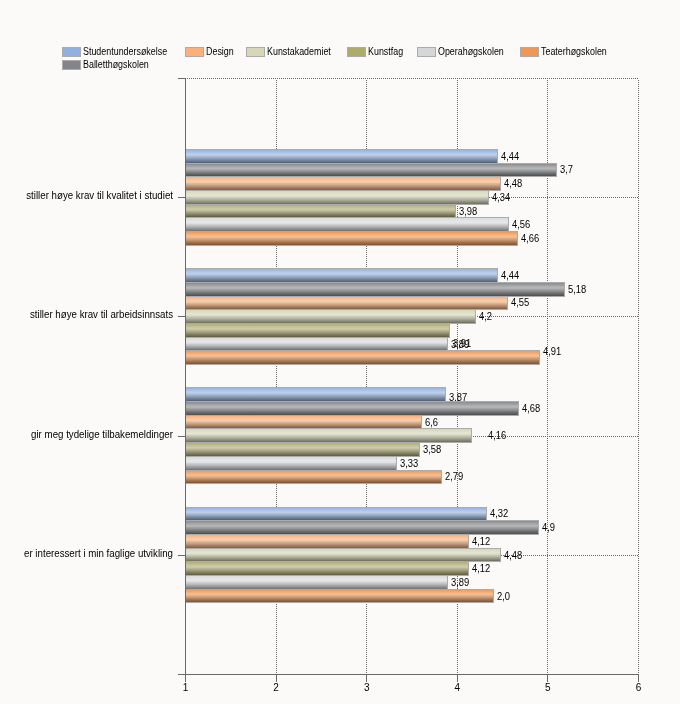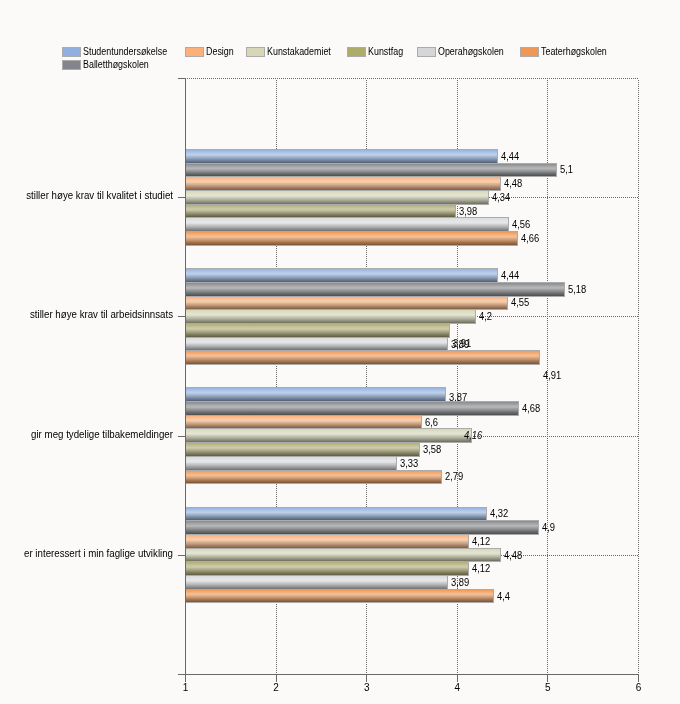--- a/index.html
+++ b/index.html
@@ -91,21 +91,21 @@
       <div class="vgrid" style="left: 547px; top: 80px; height: 594px;"></div>
       <div class="tickmark" style="left: 547px; top: 675px; width: 1px; height: 7px;"></div>
       <div class="xticklabel" style="left: 527.4px; top: 682.5px; width: 41px;">5</div>
       <div class="vgrid" style="left: 638px; top: 80px; height: 594px;"></div>
       <div class="tickmark" style="left: 638px; top: 675px; width: 1px; height: 7px;"></div>
       <div class="xticklabel" style="left: 618px; top: 682.5px; width: 41px;">6</div>
       <div class="catlabel" style="left: 0px; width: 173px; top: 191.2px;">stiller høye krav til kvalitet i studiet</div>
       <div class="bar" style="left: 185px; top: 148.901px; width: 312.664px; height: 14.714px; background: linear-gradient(rgb(154, 184, 226) 0%, rgb(154, 184, 226) 3.9%, rgb(163, 190, 229) 11.7%, rgb(172, 196, 231) 19.4%, rgb(181, 203, 234) 27.2%, rgb(188, 206, 233) 35%, rgb(184, 201, 226) 42.8%, rgb(166, 184, 208) 50.6%, rgb(156, 173, 198) 58.3%, rgb(141, 159, 184) 66.1%, rgb(126, 143, 168) 73.9%, rgb(111, 128, 152) 81.7%, rgb(100, 115, 136) 89.5%, rgb(86, 100, 120) 97.2%, rgb(81, 95, 114) 100%); border-top: 1px solid rgb(171, 171, 171); border-right: 1px solid rgb(171, 171, 171); border-bottom: 1px solid rgb(171, 171, 171);"></div>
       <div class="dlabel" style="left: 500.664px; top: 151.758px;">4,44</div>
       <div class="bar" style="left: 185px; top: 162.615px; width: 372.46px; height: 14.714px; background: linear-gradient(rgb(142, 144, 147) 0%, rgb(142, 144, 147) 3.9%, rgb(152, 154, 157) 11.7%, rgb(162, 163, 166) 19.4%, rgb(172, 174, 176) 27.2%, rgb(180, 181, 183) 35%, rgb(177, 178, 180) 42.8%, rgb(159, 160, 162) 50.6%, rgb(149, 150, 152) 58.3%, rgb(133, 135, 136) 66.1%, rgb(119, 120, 122) 73.9%, rgb(104, 105, 107) 81.7%, rgb(94, 95, 97) 89.5%, rgb(80, 81, 83) 97.2%, rgb(76, 76, 78) 100%); border-top: 1px solid rgb(171, 171, 171); border-right: 1px solid rgb(171, 171, 171); border-bottom: 1px solid rgb(171, 171, 171);"></div>
-      <div class="dlabel" style="left: 560.46px; top: 165.472px;">5,1</div>
+      <div class="dlabel" style="left: 560.46px; top: 165.472px;">3,7</div>
       <div class="bar" style="left: 185px; top: 176.329px; width: 316.288px; height: 14.714px; background: linear-gradient(rgb(250, 181, 130) 0%, rgb(250, 181, 130) 3.9%, rgb(250, 188, 141) 11.7%, rgb(251, 194, 152) 19.4%, rgb(251, 201, 164) 27.2%, rgb(248, 205, 173) 35%, rgb(240, 200, 170) 42.8%, rgb(222, 182, 152) 50.6%, rgb(212, 172, 142) 58.3%, rgb(198, 157, 126) 66.1%, rgb(182, 142, 112) 73.9%, rgb(165, 126, 97) 81.7%, rgb(148, 114, 88) 89.5%, rgb(131, 99, 75) 97.2%, rgb(125, 93, 70) 100%); border-top: 1px solid rgb(171, 171, 171); border-right: 1px solid rgb(171, 171, 171); border-bottom: 1px solid rgb(171, 171, 171);"></div>
       <div class="dlabel" style="left: 504.288px; top: 179.186px;">4,48</div>
       <div class="bar" style="left: 185px; top: 190.043px; width: 303.604px; height: 14.714px; background: linear-gradient(rgb(217, 217, 188) 0%, rgb(217, 217, 188) 3.9%, rgb(220, 220, 194) 11.7%, rgb(224, 224, 200) 19.4%, rgb(227, 227, 206) 27.2%, rgb(227, 227, 209) 35%, rgb(221, 221, 204) 42.8%, rgb(203, 203, 186) 50.6%, rgb(193, 193, 176) 58.3%, rgb(178, 178, 161) 66.1%, rgb(163, 163, 146) 73.9%, rgb(147, 147, 130) 81.7%, rgb(132, 132, 117) 89.5%, rgb(116, 116, 102) 97.2%, rgb(110, 110, 97) 100%); border-top: 1px solid rgb(171, 171, 171); border-right: 1px solid rgb(171, 171, 171); border-bottom: 1px solid rgb(171, 171, 171);"></div>
       <div class="dlabel" style="left: 491.604px; top: 192.9px;">4,34</div>
       <div class="bar" style="left: 185px; top: 203.757px; width: 270.988px; height: 14.714px; background: linear-gradient(rgb(180, 177, 122) 0%, rgb(180, 177, 122) 3.9%, rgb(187, 184, 134) 11.7%, rgb(193, 191, 145) 19.4%, rgb(200, 198, 158) 27.2%, rgb(204, 202, 168) 35%, rgb(199, 197, 165) 42.8%, rgb(181, 180, 148) 50.6%, rgb(171, 169, 137) 58.3%, rgb(156, 154, 121) 66.1%, rgb(141, 139, 107) 73.9%, rgb(126, 124, 93) 81.7%, rgb(113, 112, 84) 89.5%, rgb(98, 97, 71) 97.2%, rgb(93, 92, 66) 100%); border-top: 1px solid rgb(171, 171, 171); border-right: 1px solid rgb(171, 171, 171); border-bottom: 1px solid rgb(171, 171, 171);"></div>
       <div class="dlabel" style="left: 458.988px; top: 206.614px;">3,98</div>
       <div class="bar" style="left: 185px; top: 217.471px; width: 323.536px; height: 14.714px; background: linear-gradient(rgb(220, 221, 223) 0%, rgb(220, 221, 223) 3.9%, rgb(223, 224, 226) 11.7%, rgb(226, 227, 229) 19.4%, rgb(229, 230, 232) 27.2%, rgb(229, 230, 231) 35%, rgb(222, 223, 224) 42.8%, rgb(205, 205, 206) 50.6%, rgb(194, 195, 196) 58.3%, rgb(180, 181, 182) 66.1%, rgb(164, 165, 166) 73.9%, rgb(148, 149, 150) 81.7%, rgb(133, 134, 135) 89.5%, rgb(117, 118, 119) 97.2%, rgb(111, 112, 113) 100%); border-top: 1px solid rgb(171, 171, 171); border-right: 1px solid rgb(171, 171, 171); border-bottom: 1px solid rgb(171, 171, 171);"></div>
       <div class="dlabel" style="left: 511.536px; top: 220.328px;">4,56</div>
       <div class="bar" style="left: 185px; top: 231.185px; width: 332.596px; height: 14.714px; background: linear-gradient(rgb(241, 158, 93) 0%, rgb(241, 158, 93) 3.9%, rgb(242, 167, 108) 11.7%, rgb(243, 175, 121) 19.4%, rgb(245, 184, 136) 27.2%, rgb(242, 190, 150) 35%, rgb(235, 186, 148) 42.8%, rgb(217, 169, 131) 50.6%, rgb(207, 158, 120) 58.3%, rgb(193, 143, 104) 66.1%, rgb(176, 128, 90) 73.9%, rgb(160, 113, 76) 81.7%, rgb(144, 102, 70) 89.5%, rgb(127, 88, 57) 97.2%, rgb(121, 83, 53) 100%); border-top: 1px solid rgb(171, 171, 171); border-right: 1px solid rgb(171, 171, 171); border-bottom: 1px solid rgb(171, 171, 171);"></div>
       <div class="dlabel" style="left: 520.596px; top: 234.042px;">4,66</div>
@@ -116,47 +116,47 @@
       <div class="dlabel" style="left: 567.708px; top: 284.672px;">5,18</div>
       <div class="bar" style="left: 185px; top: 295.529px; width: 322.63px; height: 14.714px; background: linear-gradient(rgb(250, 181, 130) 0%, rgb(250, 181, 130) 3.9%, rgb(250, 188, 141) 11.7%, rgb(251, 194, 152) 19.4%, rgb(251, 201, 164) 27.2%, rgb(248, 205, 173) 35%, rgb(240, 200, 170) 42.8%, rgb(222, 182, 152) 50.6%, rgb(212, 172, 142) 58.3%, rgb(198, 157, 126) 66.1%, rgb(182, 142, 112) 73.9%, rgb(165, 126, 97) 81.7%, rgb(148, 114, 88) 89.5%, rgb(131, 99, 75) 97.2%, rgb(125, 93, 70) 100%); border-top: 1px solid rgb(171, 171, 171); border-right: 1px solid rgb(171, 171, 171); border-bottom: 1px solid rgb(171, 171, 171);"></div>
       <div class="dlabel" style="left: 510.63px; top: 298.386px;">4,55</div>
       <div class="bar" style="left: 185px; top: 309.243px; width: 290.92px; height: 14.714px; background: linear-gradient(rgb(217, 217, 188) 0%, rgb(217, 217, 188) 3.9%, rgb(220, 220, 194) 11.7%, rgb(224, 224, 200) 19.4%, rgb(227, 227, 206) 27.2%, rgb(227, 227, 209) 35%, rgb(221, 221, 204) 42.8%, rgb(203, 203, 186) 50.6%, rgb(193, 193, 176) 58.3%, rgb(178, 178, 161) 66.1%, rgb(163, 163, 146) 73.9%, rgb(147, 147, 130) 81.7%, rgb(132, 132, 117) 89.5%, rgb(116, 116, 102) 97.2%, rgb(110, 110, 97) 100%); border-top: 1px solid rgb(171, 171, 171); border-right: 1px solid rgb(171, 171, 171); border-bottom: 1px solid rgb(171, 171, 171);"></div>
       <div class="dlabel" style="left: 478.92px; top: 312.1px;">4,2</div>
       <div class="bar" style="left: 185px; top: 322.957px; width: 264.646px; height: 14.714px; background: linear-gradient(rgb(180, 177, 122) 0%, rgb(180, 177, 122) 3.9%, rgb(187, 184, 134) 11.7%, rgb(193, 191, 145) 19.4%, rgb(200, 198, 158) 27.2%, rgb(204, 202, 168) 35%, rgb(199, 197, 165) 42.8%, rgb(181, 180, 148) 50.6%, rgb(171, 169, 137) 58.3%, rgb(156, 154, 121) 66.1%, rgb(141, 139, 107) 73.9%, rgb(126, 124, 93) 81.7%, rgb(113, 112, 84) 89.5%, rgb(98, 97, 71) 97.2%, rgb(93, 92, 66) 100%); border-top: 1px solid rgb(171, 171, 171); border-right: 1px solid rgb(171, 171, 171); border-bottom: 1px solid rgb(171, 171, 171);"></div>
       <div class="dlabel" style="left: 452.646px; top: 325.814px; margin-top: 13px;">3,91</div>
       <div class="bar" style="left: 185px; top: 336.671px; width: 262.834px; height: 14.714px; background: linear-gradient(rgb(220, 221, 223) 0%, rgb(220, 221, 223) 3.9%, rgb(223, 224, 226) 11.7%, rgb(226, 227, 229) 19.4%, rgb(229, 230, 232) 27.2%, rgb(229, 230, 231) 35%, rgb(222, 223, 224) 42.8%, rgb(205, 205, 206) 50.6%, rgb(194, 195, 196) 58.3%, rgb(180, 181, 182) 66.1%, rgb(164, 165, 166) 73.9%, rgb(148, 149, 150) 81.7%, rgb(133, 134, 135) 89.5%, rgb(117, 118, 119) 97.2%, rgb(111, 112, 113) 100%); border-top: 1px solid rgb(171, 171, 171); border-right: 1px solid rgb(171, 171, 171); border-bottom: 1px solid rgb(171, 171, 171);"></div>
       <div class="dlabel" style="left: 450.834px; top: 339.528px;">3,89</div>
       <div class="bar" style="left: 185px; top: 350.385px; width: 355.246px; height: 14.714px; background: linear-gradient(rgb(241, 158, 93) 0%, rgb(241, 158, 93) 3.9%, rgb(242, 167, 108) 11.7%, rgb(243, 175, 121) 19.4%, rgb(245, 184, 136) 27.2%, rgb(242, 190, 150) 35%, rgb(235, 186, 148) 42.8%, rgb(217, 169, 131) 50.6%, rgb(207, 158, 120) 58.3%, rgb(193, 143, 104) 66.1%, rgb(176, 128, 90) 73.9%, rgb(160, 113, 76) 81.7%, rgb(144, 102, 70) 89.5%, rgb(127, 88, 57) 97.2%, rgb(121, 83, 53) 100%); border-top: 1px solid rgb(171, 171, 171); border-right: 1px solid rgb(171, 171, 171); border-bottom: 1px solid rgb(171, 171, 171);"></div>
-      <div class="dlabel" style="left: 543.246px; top: 371px;">4,91</div>
+      <div class="dlabel" style="left: 543.246px; top: 347px;">4,91</div>
       <div class="catlabel" style="left: 0px; width: 173px; top: 429.6px;">gir meg tydelige tilbakemeldinger</div>
       <div class="bar" style="left: 185px; top: 387.301px; width: 261.022px; height: 14.714px; background: linear-gradient(rgb(154, 184, 226) 0%, rgb(154, 184, 226) 3.9%, rgb(163, 190, 229) 11.7%, rgb(172, 196, 231) 19.4%, rgb(181, 203, 234) 27.2%, rgb(188, 206, 233) 35%, rgb(184, 201, 226) 42.8%, rgb(166, 184, 208) 50.6%, rgb(156, 173, 198) 58.3%, rgb(141, 159, 184) 66.1%, rgb(126, 143, 168) 73.9%, rgb(111, 128, 152) 81.7%, rgb(100, 115, 136) 89.5%, rgb(86, 100, 120) 97.2%, rgb(81, 95, 114) 100%); border-top: 1px solid rgb(171, 171, 171); border-right: 1px solid rgb(171, 171, 171); border-bottom: 1px solid rgb(171, 171, 171);"></div>
       <div class="dlabel" style="left: 449.022px; top: 393px;">3,87</div>
       <div class="bar" style="left: 185px; top: 401.015px; width: 334.408px; height: 14.714px; background: linear-gradient(rgb(142, 144, 147) 0%, rgb(142, 144, 147) 3.9%, rgb(152, 154, 157) 11.7%, rgb(162, 163, 166) 19.4%, rgb(172, 174, 176) 27.2%, rgb(180, 181, 183) 35%, rgb(177, 178, 180) 42.8%, rgb(159, 160, 162) 50.6%, rgb(149, 150, 152) 58.3%, rgb(133, 135, 136) 66.1%, rgb(119, 120, 122) 73.9%, rgb(104, 105, 107) 81.7%, rgb(94, 95, 97) 89.5%, rgb(80, 81, 83) 97.2%, rgb(76, 76, 78) 100%); border-top: 1px solid rgb(171, 171, 171); border-right: 1px solid rgb(171, 171, 171); border-bottom: 1px solid rgb(171, 171, 171);"></div>
       <div class="dlabel" style="left: 522.408px; top: 403.872px;">4,68</div>
       <div class="bar" style="left: 185px; top: 414.729px; width: 236.56px; height: 14.714px; background: linear-gradient(rgb(250, 181, 130) 0%, rgb(250, 181, 130) 3.9%, rgb(250, 188, 141) 11.7%, rgb(251, 194, 152) 19.4%, rgb(251, 201, 164) 27.2%, rgb(248, 205, 173) 35%, rgb(240, 200, 170) 42.8%, rgb(222, 182, 152) 50.6%, rgb(212, 172, 142) 58.3%, rgb(198, 157, 126) 66.1%, rgb(182, 142, 112) 73.9%, rgb(165, 126, 97) 81.7%, rgb(148, 114, 88) 89.5%, rgb(131, 99, 75) 97.2%, rgb(125, 93, 70) 100%); border-top: 1px solid rgb(171, 171, 171); border-right: 1px solid rgb(171, 171, 171); border-bottom: 1px solid rgb(171, 171, 171);"></div>
       <div class="dlabel" style="left: 424.56px; top: 417.586px;">6,6</div>
       <div class="bar" style="left: 185px; top: 428.443px; width: 287.296px; height: 14.714px; background: linear-gradient(rgb(217, 217, 188) 0%, rgb(217, 217, 188) 3.9%, rgb(220, 220, 194) 11.7%, rgb(224, 224, 200) 19.4%, rgb(227, 227, 206) 27.2%, rgb(227, 227, 209) 35%, rgb(221, 221, 204) 42.8%, rgb(203, 203, 186) 50.6%, rgb(193, 193, 176) 58.3%, rgb(178, 178, 161) 66.1%, rgb(163, 163, 146) 73.9%, rgb(147, 147, 130) 81.7%, rgb(132, 132, 117) 89.5%, rgb(116, 116, 102) 97.2%, rgb(110, 110, 97) 100%); border-top: 1px solid rgb(171, 171, 171); border-right: 1px solid rgb(171, 171, 171); border-bottom: 1px solid rgb(171, 171, 171);"></div>
-      <div class="dlabel" style="left: 464px; top: 431.3px; font-style: italic;">4,16</div>
+      <div class="dlabel" style="left: 488px; top: 431.3px;">4,16</div>
       <div class="bar" style="left: 185px; top: 442.157px; width: 234.748px; height: 14.714px; background: linear-gradient(rgb(180, 177, 122) 0%, rgb(180, 177, 122) 3.9%, rgb(187, 184, 134) 11.7%, rgb(193, 191, 145) 19.4%, rgb(200, 198, 158) 27.2%, rgb(204, 202, 168) 35%, rgb(199, 197, 165) 42.8%, rgb(181, 180, 148) 50.6%, rgb(171, 169, 137) 58.3%, rgb(156, 154, 121) 66.1%, rgb(141, 139, 107) 73.9%, rgb(126, 124, 93) 81.7%, rgb(113, 112, 84) 89.5%, rgb(98, 97, 71) 97.2%, rgb(93, 92, 66) 100%); border-top: 1px solid rgb(171, 171, 171); border-right: 1px solid rgb(171, 171, 171); border-bottom: 1px solid rgb(171, 171, 171);"></div>
       <div class="dlabel" style="left: 422.748px; top: 445.014px;">3,58</div>
       <div class="bar" style="left: 185px; top: 455.871px; width: 212.098px; height: 14.714px; background: linear-gradient(rgb(220, 221, 223) 0%, rgb(220, 221, 223) 3.9%, rgb(223, 224, 226) 11.7%, rgb(226, 227, 229) 19.4%, rgb(229, 230, 232) 27.2%, rgb(229, 230, 231) 35%, rgb(222, 223, 224) 42.8%, rgb(205, 205, 206) 50.6%, rgb(194, 195, 196) 58.3%, rgb(180, 181, 182) 66.1%, rgb(164, 165, 166) 73.9%, rgb(148, 149, 150) 81.7%, rgb(133, 134, 135) 89.5%, rgb(117, 118, 119) 97.2%, rgb(111, 112, 113) 100%); border-top: 1px solid rgb(171, 171, 171); border-right: 1px solid rgb(171, 171, 171); border-bottom: 1px solid rgb(171, 171, 171);"></div>
       <div class="dlabel" style="left: 400.098px; top: 458.728px;">3,33</div>
       <div class="bar" style="left: 185px; top: 469.585px; width: 257.398px; height: 14.714px; background: linear-gradient(rgb(241, 158, 93) 0%, rgb(241, 158, 93) 3.9%, rgb(242, 167, 108) 11.7%, rgb(243, 175, 121) 19.4%, rgb(245, 184, 136) 27.2%, rgb(242, 190, 150) 35%, rgb(235, 186, 148) 42.8%, rgb(217, 169, 131) 50.6%, rgb(207, 158, 120) 58.3%, rgb(193, 143, 104) 66.1%, rgb(176, 128, 90) 73.9%, rgb(160, 113, 76) 81.7%, rgb(144, 102, 70) 89.5%, rgb(127, 88, 57) 97.2%, rgb(121, 83, 53) 100%); border-top: 1px solid rgb(171, 171, 171); border-right: 1px solid rgb(171, 171, 171); border-bottom: 1px solid rgb(171, 171, 171);"></div>
       <div class="dlabel" style="left: 445.398px; top: 472.442px;">2,79</div>
       <div class="catlabel" style="left: 0px; width: 173px; top: 548.8px;">er interessert i min faglige utvikling</div>
       <div class="bar" style="left: 185px; top: 506.501px; width: 301.792px; height: 14.714px; background: linear-gradient(rgb(154, 184, 226) 0%, rgb(154, 184, 226) 3.9%, rgb(163, 190, 229) 11.7%, rgb(172, 196, 231) 19.4%, rgb(181, 203, 234) 27.2%, rgb(188, 206, 233) 35%, rgb(184, 201, 226) 42.8%, rgb(166, 184, 208) 50.6%, rgb(156, 173, 198) 58.3%, rgb(141, 159, 184) 66.1%, rgb(126, 143, 168) 73.9%, rgb(111, 128, 152) 81.7%, rgb(100, 115, 136) 89.5%, rgb(86, 100, 120) 97.2%, rgb(81, 95, 114) 100%); border-top: 1px solid rgb(171, 171, 171); border-right: 1px solid rgb(171, 171, 171); border-bottom: 1px solid rgb(171, 171, 171);"></div>
       <div class="dlabel" style="left: 489.792px; top: 509.358px;">4,32</div>
       <div class="bar" style="left: 185px; top: 520.215px; width: 354.34px; height: 14.714px; background: linear-gradient(rgb(142, 144, 147) 0%, rgb(142, 144, 147) 3.9%, rgb(152, 154, 157) 11.7%, rgb(162, 163, 166) 19.4%, rgb(172, 174, 176) 27.2%, rgb(180, 181, 183) 35%, rgb(177, 178, 180) 42.8%, rgb(159, 160, 162) 50.6%, rgb(149, 150, 152) 58.3%, rgb(133, 135, 136) 66.1%, rgb(119, 120, 122) 73.9%, rgb(104, 105, 107) 81.7%, rgb(94, 95, 97) 89.5%, rgb(80, 81, 83) 97.2%, rgb(76, 76, 78) 100%); border-top: 1px solid rgb(171, 171, 171); border-right: 1px solid rgb(171, 171, 171); border-bottom: 1px solid rgb(171, 171, 171);"></div>
       <div class="dlabel" style="left: 542.34px; top: 523.072px;">4,9</div>
       <div class="bar" style="left: 185px; top: 533.929px; width: 283.672px; height: 14.714px; background: linear-gradient(rgb(250, 181, 130) 0%, rgb(250, 181, 130) 3.9%, rgb(250, 188, 141) 11.7%, rgb(251, 194, 152) 19.4%, rgb(251, 201, 164) 27.2%, rgb(248, 205, 173) 35%, rgb(240, 200, 170) 42.8%, rgb(222, 182, 152) 50.6%, rgb(212, 172, 142) 58.3%, rgb(198, 157, 126) 66.1%, rgb(182, 142, 112) 73.9%, rgb(165, 126, 97) 81.7%, rgb(148, 114, 88) 89.5%, rgb(131, 99, 75) 97.2%, rgb(125, 93, 70) 100%); border-top: 1px solid rgb(171, 171, 171); border-right: 1px solid rgb(171, 171, 171); border-bottom: 1px solid rgb(171, 171, 171);"></div>
       <div class="dlabel" style="left: 471.672px; top: 536.786px;">4,12</div>
       <div class="bar" style="left: 185px; top: 547.643px; width: 316.288px; height: 14.714px; background: linear-gradient(rgb(217, 217, 188) 0%, rgb(217, 217, 188) 3.9%, rgb(220, 220, 194) 11.7%, rgb(224, 224, 200) 19.4%, rgb(227, 227, 206) 27.2%, rgb(227, 227, 209) 35%, rgb(221, 221, 204) 42.8%, rgb(203, 203, 186) 50.6%, rgb(193, 193, 176) 58.3%, rgb(178, 178, 161) 66.1%, rgb(163, 163, 146) 73.9%, rgb(147, 147, 130) 81.7%, rgb(132, 132, 117) 89.5%, rgb(116, 116, 102) 97.2%, rgb(110, 110, 97) 100%); border-top: 1px solid rgb(171, 171, 171); border-right: 1px solid rgb(171, 171, 171); border-bottom: 1px solid rgb(171, 171, 171);"></div>
       <div class="dlabel" style="left: 504.288px; top: 550.5px;">4,48</div>
       <div class="bar" style="left: 185px; top: 561.357px; width: 283.672px; height: 14.714px; background: linear-gradient(rgb(180, 177, 122) 0%, rgb(180, 177, 122) 3.9%, rgb(187, 184, 134) 11.7%, rgb(193, 191, 145) 19.4%, rgb(200, 198, 158) 27.2%, rgb(204, 202, 168) 35%, rgb(199, 197, 165) 42.8%, rgb(181, 180, 148) 50.6%, rgb(171, 169, 137) 58.3%, rgb(156, 154, 121) 66.1%, rgb(141, 139, 107) 73.9%, rgb(126, 124, 93) 81.7%, rgb(113, 112, 84) 89.5%, rgb(98, 97, 71) 97.2%, rgb(93, 92, 66) 100%); border-top: 1px solid rgb(171, 171, 171); border-right: 1px solid rgb(171, 171, 171); border-bottom: 1px solid rgb(171, 171, 171);"></div>
       <div class="dlabel" style="left: 471.672px; top: 564.214px;">4,12</div>
       <div class="bar" style="left: 185px; top: 575.071px; width: 262.834px; height: 14.714px; background: linear-gradient(rgb(220, 221, 223) 0%, rgb(220, 221, 223) 3.9%, rgb(223, 224, 226) 11.7%, rgb(226, 227, 229) 19.4%, rgb(229, 230, 232) 27.2%, rgb(229, 230, 231) 35%, rgb(222, 223, 224) 42.8%, rgb(205, 205, 206) 50.6%, rgb(194, 195, 196) 58.3%, rgb(180, 181, 182) 66.1%, rgb(164, 165, 166) 73.9%, rgb(148, 149, 150) 81.7%, rgb(133, 134, 135) 89.5%, rgb(117, 118, 119) 97.2%, rgb(111, 112, 113) 100%); border-top: 1px solid rgb(171, 171, 171); border-right: 1px solid rgb(171, 171, 171); border-bottom: 1px solid rgb(171, 171, 171);"></div>
       <div class="dlabel" style="left: 450.834px; top: 577.928px;">3,89</div>
       <div class="bar" style="left: 185px; top: 588.785px; width: 309.04px; height: 14.714px; background: linear-gradient(rgb(241, 158, 93) 0%, rgb(241, 158, 93) 3.9%, rgb(242, 167, 108) 11.7%, rgb(243, 175, 121) 19.4%, rgb(245, 184, 136) 27.2%, rgb(242, 190, 150) 35%, rgb(235, 186, 148) 42.8%, rgb(217, 169, 131) 50.6%, rgb(207, 158, 120) 58.3%, rgb(193, 143, 104) 66.1%, rgb(176, 128, 90) 73.9%, rgb(160, 113, 76) 81.7%, rgb(144, 102, 70) 89.5%, rgb(127, 88, 57) 97.2%, rgb(121, 83, 53) 100%); border-top: 1px solid rgb(171, 171, 171); border-right: 1px solid rgb(171, 171, 171); border-bottom: 1px solid rgb(171, 171, 171);"></div>
-      <div class="dlabel" style="left: 497.04px; top: 591.642px;">4,4</div>
+      <div class="dlabel" style="left: 497.04px; top: 591.642px;">2,0</div>
       <div class="axisline" style="left: 185px; top: 78px; width: 1px; height: 597px;"></div>
       <div class="axisline" style="left: 178px; top: 674px; width: 461px; height: 1px;"></div>
     </div>
 </div>
 
 </body></html>

